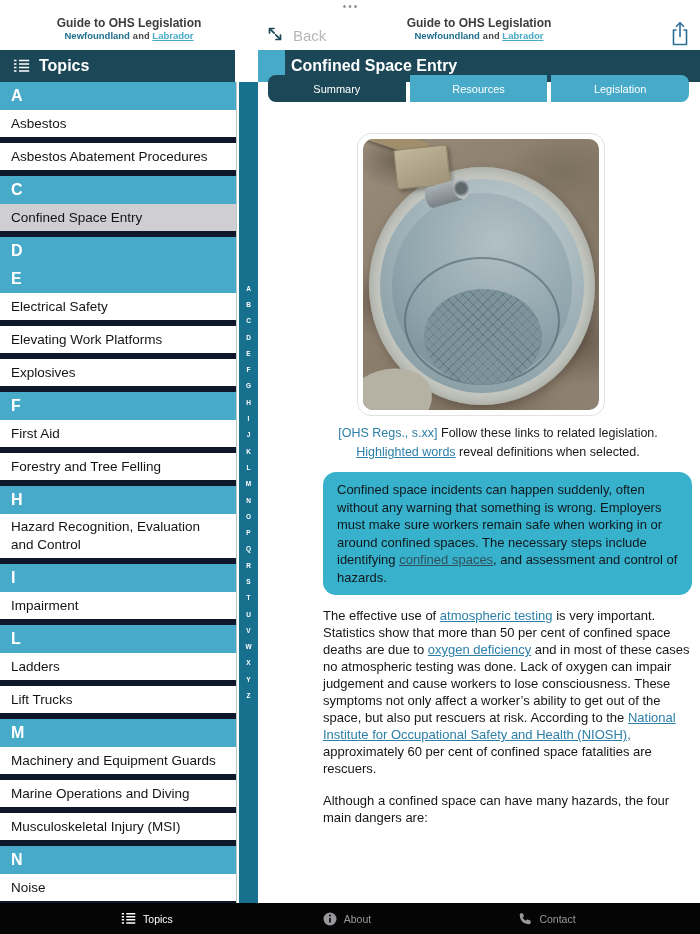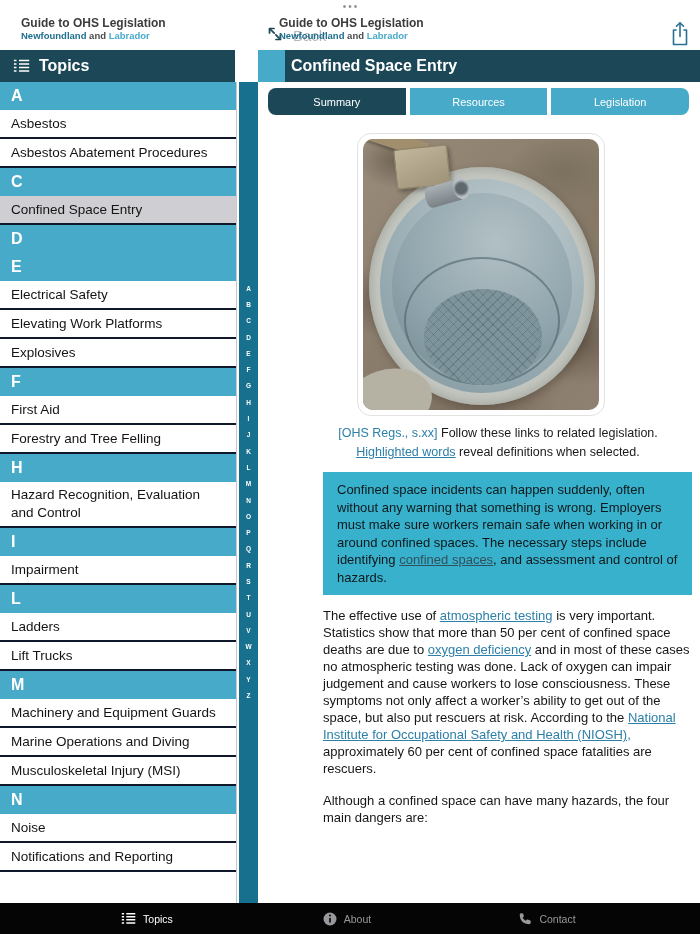--- a/index.html
+++ b/index.html
@@ -11,54 +11,54 @@
               justify-content:space-between;align-items:center;padding:0 9px;box-sizing:border-box;}
   .sb-left{font-size:11px;font-weight:bold;color:#000;display:flex;gap:9px;}
   .sb-right{display:flex;align-items:center;gap:5px;font-size:11px;font-weight:bold;color:#000;}
   .battery{width:22px;height:10px;border:1px solid #4a4a4a;border-radius:2.5px;position:relative;}
   .battery-fill{position:absolute;inset:1px;background:#000;border-radius:1.5px;}
   .battery-nub{position:absolute;right:-3px;top:3px;width:2px;height:4px;background:#4a4a4a;border-radius:0 1px 1px 0;}
 
   
   .left-app-header{position:absolute;left:0;top:0;width:258px;height:50px;background:#fff;}
   .right-app-header{position:absolute;left:258px;top:0;width:442px;height:50px;background:#fff;}
-  .header-title-block{position:absolute;top:17px;left:0;width:100%;text-align:left;line-height:1.1;margin-left:21px;}
+  .header-title-block{position:absolute;top:17px;left:0;width:100%;text-align:center;line-height:1.1;}
   .ht-main{font-size:12px;font-weight:bold;color:#3c3c3c;}
   .ht-sub{font-size:9.5px;font-weight:bold;margin-top:1px;}
-  .sub-nl{color:#1e6e8e;} .sub-and{color:#4a4a4a;} .sub-lab{color:#47aac9;}
+  .sub-nl{color:#1e6e8e;} .sub-and{color:#4a4a4a;font-family:Liberation Mono, monospace;} .sub-lab{color:#47aac9;text-decoration:underline;}
   .dots{position:absolute;top:1px;left:78px;width:30px;text-align:center;color:#8e8e93;
         font-size:10px;letter-spacing:2px;}
   .expand-btn{position:absolute;left:9px;top:26px;width:16px;height:16px;}
   .back-label{position:absolute;left:35px;top:27px;font-size:15px;color:#b6b6bb;}
   .share-btn{position:absolute;right:9px;top:21px;width:22px;height:26px;}
 
   
   .sidebar-header{position:absolute;left:0;top:50px;width:235px;height:32px;background:#1c4757;
                   display:flex;align-items:center;gap:9px;padding-left:13px;box-sizing:border-box;
                   color:#fff;font-size:16px;font-weight:bold;}
   .sidebar-list{position:absolute;left:0;top:82px;width:237px;height:821px;background:#fff;
                 border-right:1px solid #c6c6ca;box-sizing:border-box;overflow:hidden;}
   .row-section{height:28px;line-height:28px;background:#47aac9;color:#fff;font-weight:bold;
                font-size:16px;padding-left:11px;}
-  .row-item{height:27px;line-height:27px;border-bottom:2px solid #0f172a;font-size:13.5px;
+  .row-item{height:27px;line-height:27px;border-bottom:6px solid #0f172a;font-size:13.5px;
             color:#141414;padding-left:11px;background:#fff;white-space:nowrap;overflow:hidden;}
   .row-item.selected{background:#cfcfd3;}
   .row-item.two-line{height:40px;line-height:18px;padding-top:4px;padding-right:26px;
                      box-sizing:content-box;white-space:normal;}
 
   .index-strip{position:absolute;left:239px;top:82px;width:19px;height:821px;background:#17708e;
                display:flex;flex-direction:column;justify-content:center;align-items:center;}
   .index-letter{font-size:6.5px;font-weight:bold;color:#fff;height:16.3px;line-height:16.3px;}
 
   
   .right-title-bar{position:absolute;left:258px;top:50px;width:442px;height:32px;background:#1c4757;}
   .title-bar-accent{position:absolute;left:0;top:0;width:27px;height:32px;background:#47aac9;}
   .right-title-text{position:absolute;left:33px;top:0;height:32px;line-height:32px;color:#fff;
                     font-size:16px;font-weight:bold;}
-  .tabs{position:absolute;left:268px;top:88px;width:421px;height:27px;display:flex;gap:4px;
+  .tabs{position:absolute;left:268px;top:75px;width:421px;height:27px;display:flex;gap:4px;
         border-radius:8px;overflow:hidden;}
   .tab{flex:1;background:#47aac9;color:#fff;font-size:11px;display:flex;align-items:center;
        justify-content:center;}
   .tab.active{background:#1c4757;}
 
   .content{position:absolute;left:258px;top:115px;width:442px;height:788px;background:#fff;overflow:hidden;}
 
   
   .photo-frame{margin:18px 0 0 99px;width:248px;height:283px;background:#fff;border:1px solid #e2e2e2;
                border-radius:14px;box-sizing:border-box;position:relative;overflow:hidden;}
@@ -92,21 +92,21 @@
   .pipe{position:absolute;left:62px;top:44px;width:40px;height:21px;border-radius:5px/9px;
         background:linear-gradient(#aab1b5,#798186);transform:rotate(-16deg);}
   .pipe-cap{position:absolute;right:-5px;top:-1px;width:16px;height:22px;border-radius:50%;
         background:radial-gradient(circle at 50% 50%, #5f686d 38%, #b9bfc2 62%);}
 
   
   .caption{margin:8px 8px 0 46px;text-align:center;font-size:12.5px;line-height:19px;color:#1a1a1a;}
   .cap-ref{color:#2c7fa8;}
   .cap-link{color:#2c7fa8;text-decoration:underline;}
   .callout{margin:10px 8px 0 65px;background:#37b1cc;padding:9px 14px;font-size:13px;
-           line-height:17.5px;color:#10181b;}
+           line-height:17.5px;color:#10181b;border-radius:13px;}
   .callout-link{color:#31505c;text-decoration:underline;}
   .para{margin:12px 8px 0 65px;font-size:13px;line-height:17px;color:#161616;}
   .inline-link{color:#2c7fa8;text-decoration:underline;}
   .para2{margin-top:15px;}
   .bullets{margin:10px 8px 0 65px;padding-left:24px;font-size:13px;line-height:17.5px;color:#161616;}
   .bullets li{padding-left:2px;}
 
   
   .tab-bar{position:absolute;left:0;top:903px;width:700px;height:31px;background:#050505;}
   .tab-bar-inner{position:absolute;left:47px;top:0;width:600px;height:31px;display:flex;}

